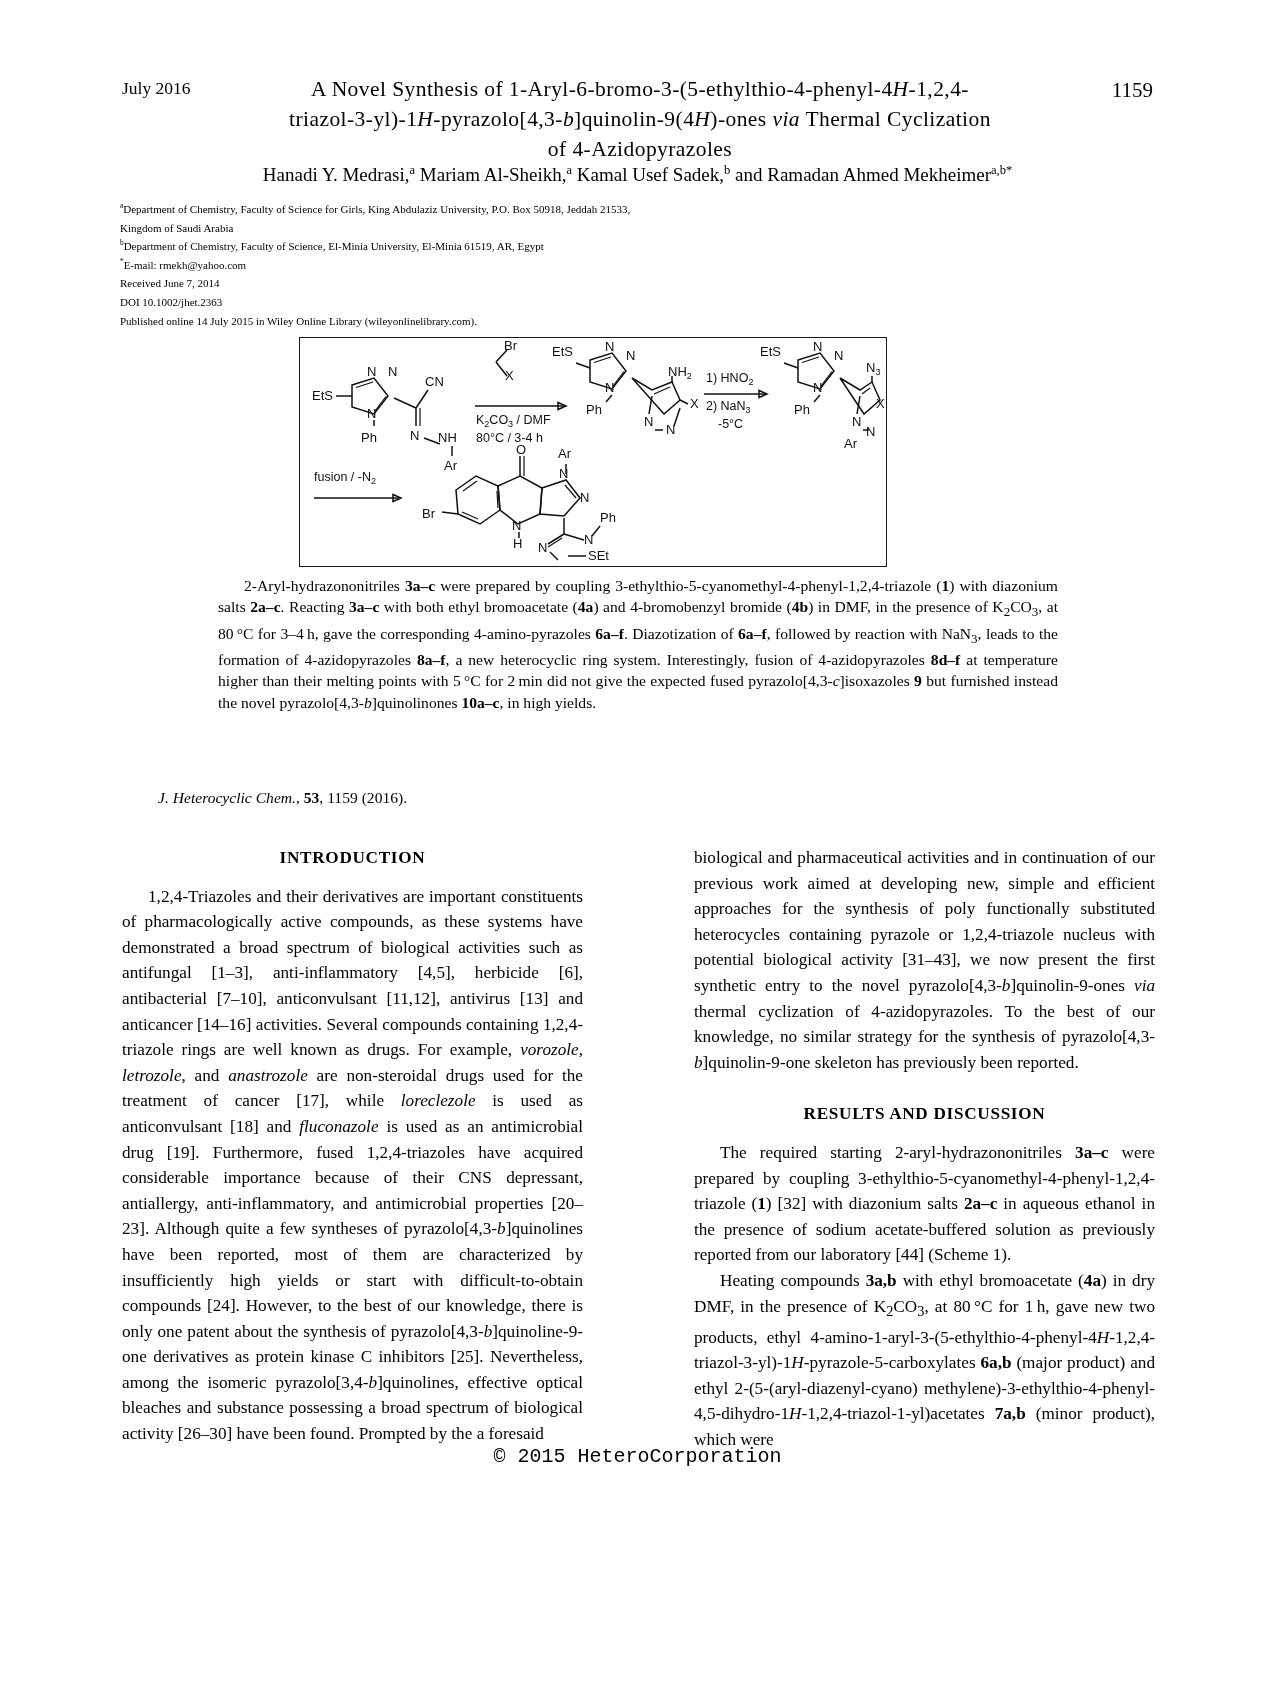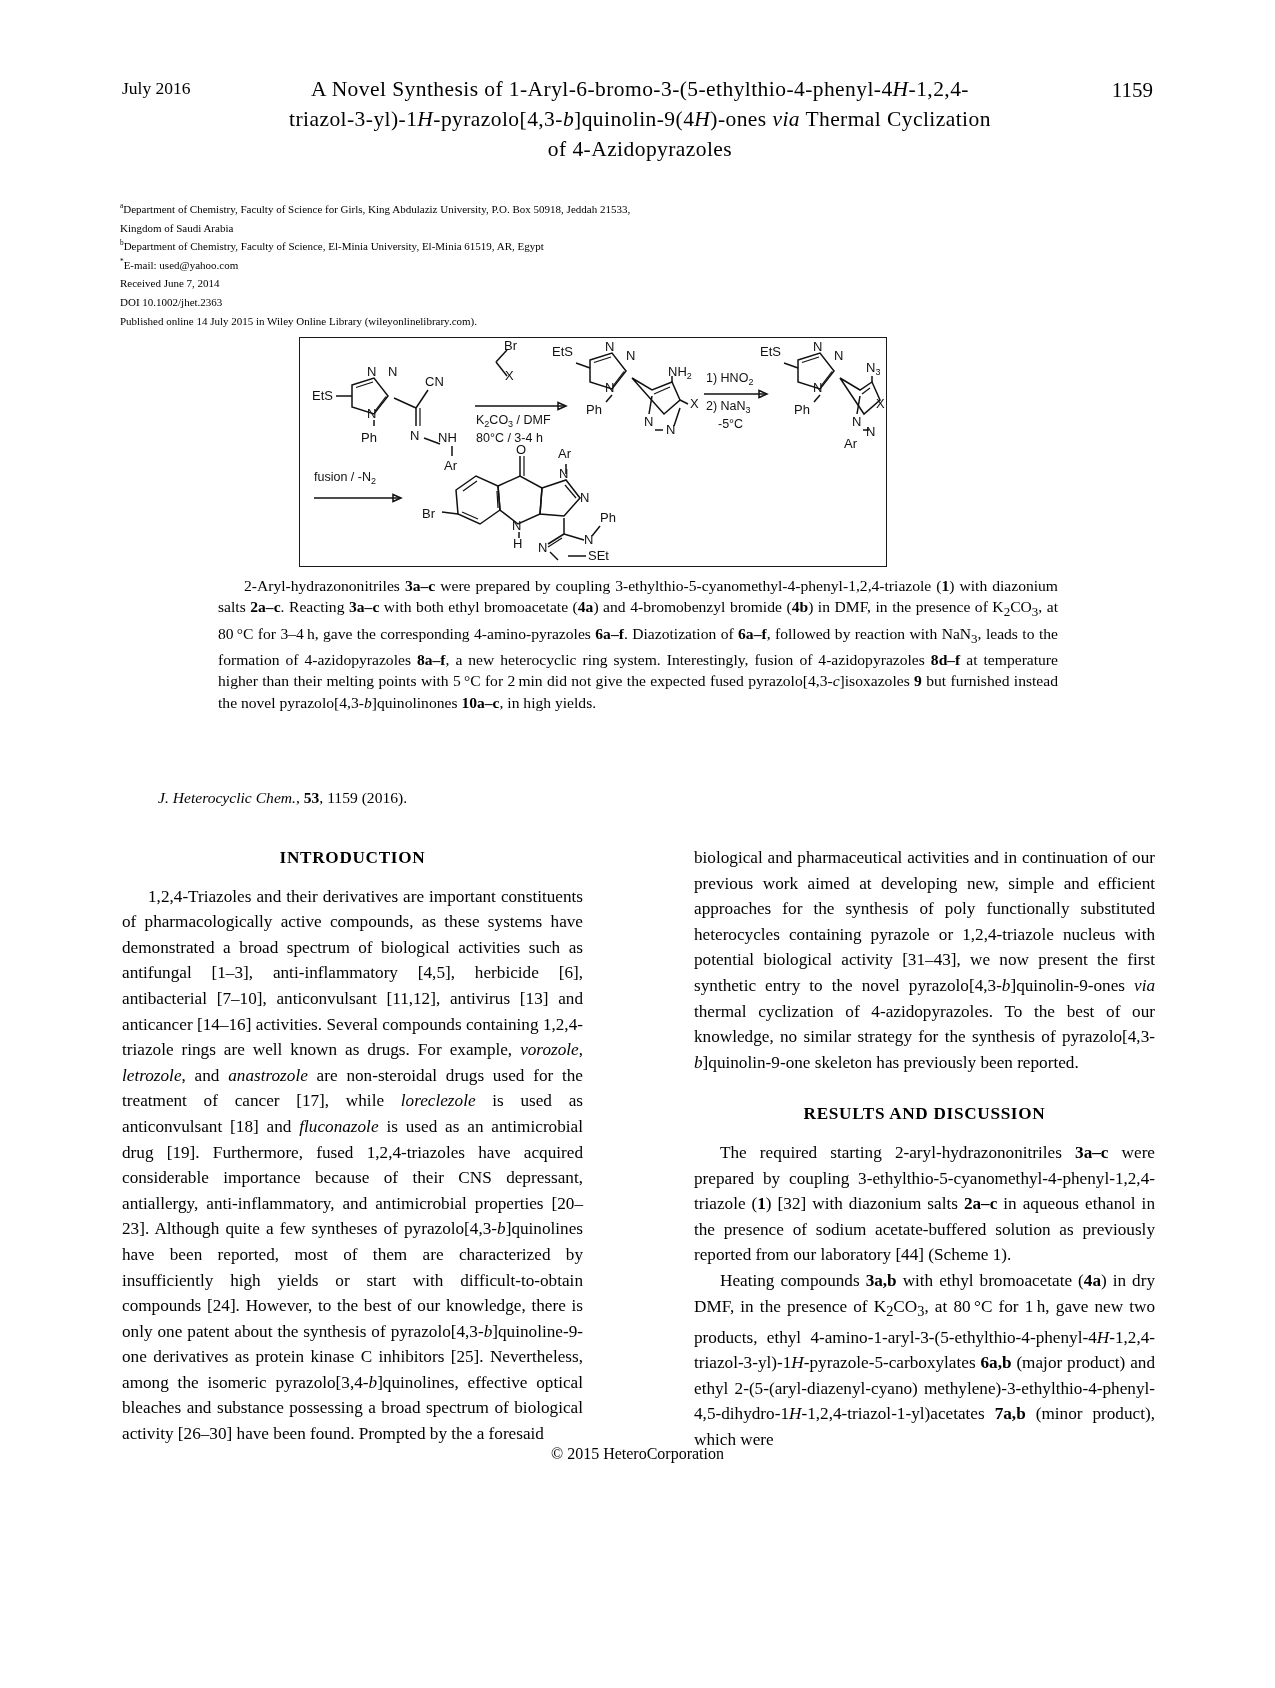--- a/index.html
+++ b/index.html
@@ -148,21 +148,22 @@
   .para i { font-style: italic; }
   .para b { font-weight: bold; }
 
   
   .footer {
     position: absolute;
     top: 1445px;
     left: 0;
     width: 1275px;
     text-align: center;
-    font-size: 16px;
+    font-size: 20px;
+    font-family: Liberation Mono, monospace;
   }
 
   .chem-txt { font-family: "Liberation Sans", sans-serif; font-size: 13px; fill: #111; }
   .chem-cond { font-family: "Liberation Sans", sans-serif; font-size: 12.5px; fill: #111; }
   .bond { stroke: #111; stroke-width: 1.5; fill: none; }
   .bond-thin { stroke: #111; stroke-width: 1.2; fill: none; }
   .arrow { stroke: #111; stroke-width: 1.5; fill: none; }
 </style>
 </head>
 <body>
@@ -173,26 +174,29 @@
     <span class="date">July 2016</span>
     <span class="pageno">1159</span>
   </div>
 
   <div class="title">
     <span>A Novel Synthesis of 1-Aryl-6-bromo-3-(5-ethylthio-4-phenyl-4</span><i>H</i><span>-1,2,4-</span><br>
     <span>triazol-3-yl)-1</span><i>H</i><span>-pyrazolo[4,3-</span><i>b</i><span>]quinolin-9(4</span><i>H</i><span>)-ones </span><i>via</i><span> Thermal Cyclization</span><br>
     <span>of 4-Azidopyrazoles</span>
   </div>
 
+  <div class="authors">
+    <span>Hanadi Y. Medrasi,</span><sup>a</sup><span> Mariam Al-Sheikh,</span><sup>a</sup><span> Kamal Usef Sadek,</span><sup>b</sup><span> and Ramadan Ahmed Mekheimer</span><sup>a,b*</sup>
+  </div>
 
   <div class="affil">
     <div><sup>a</sup><span>Department of Chemistry, Faculty of Science for Girls, King Abdulaziz University, P.O. Box 50918, Jeddah 21533,</span></div>
     <div>Kingdom of Saudi Arabia</div>
     <div><sup>b</sup><span>Department of Chemistry, Faculty of Science, El-Minia University, El-Minia 61519, AR, Egypt</span></div>
-    <div><sup>*</sup><span>E-mail: used@yahoo.com</span></div>
+    <div><sup>*</sup><span>E-mail: rmekh@yahoo.com</span></div>
     <div>Received June 7, 2014</div>
     <div>DOI 10.1002/jhet.2363</div>
     <div>Published online 14 July 2015 in Wiley Online Library (wileyonlinelibrary.com).</div>
   </div>
 
   <div class="scheme">
     <svg width="586" height="228" viewBox="0 0 586 228">
 
       <g>
 

